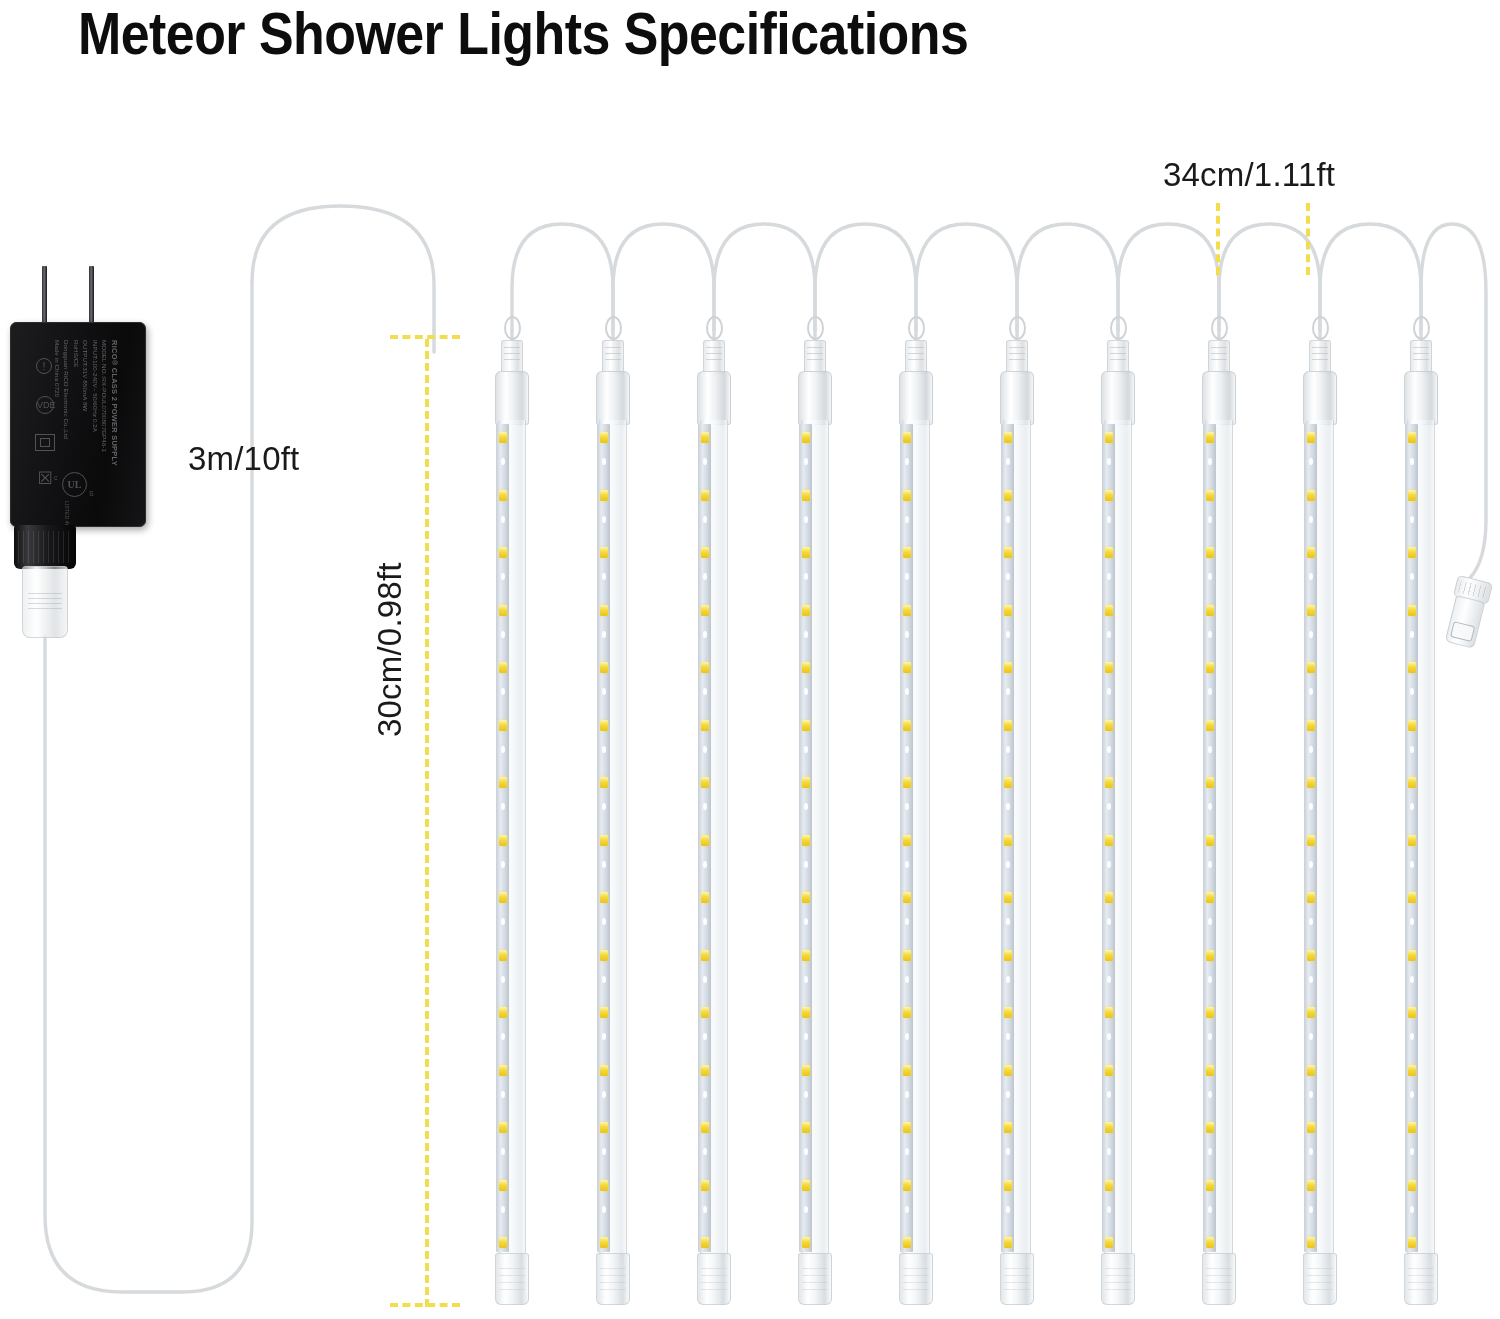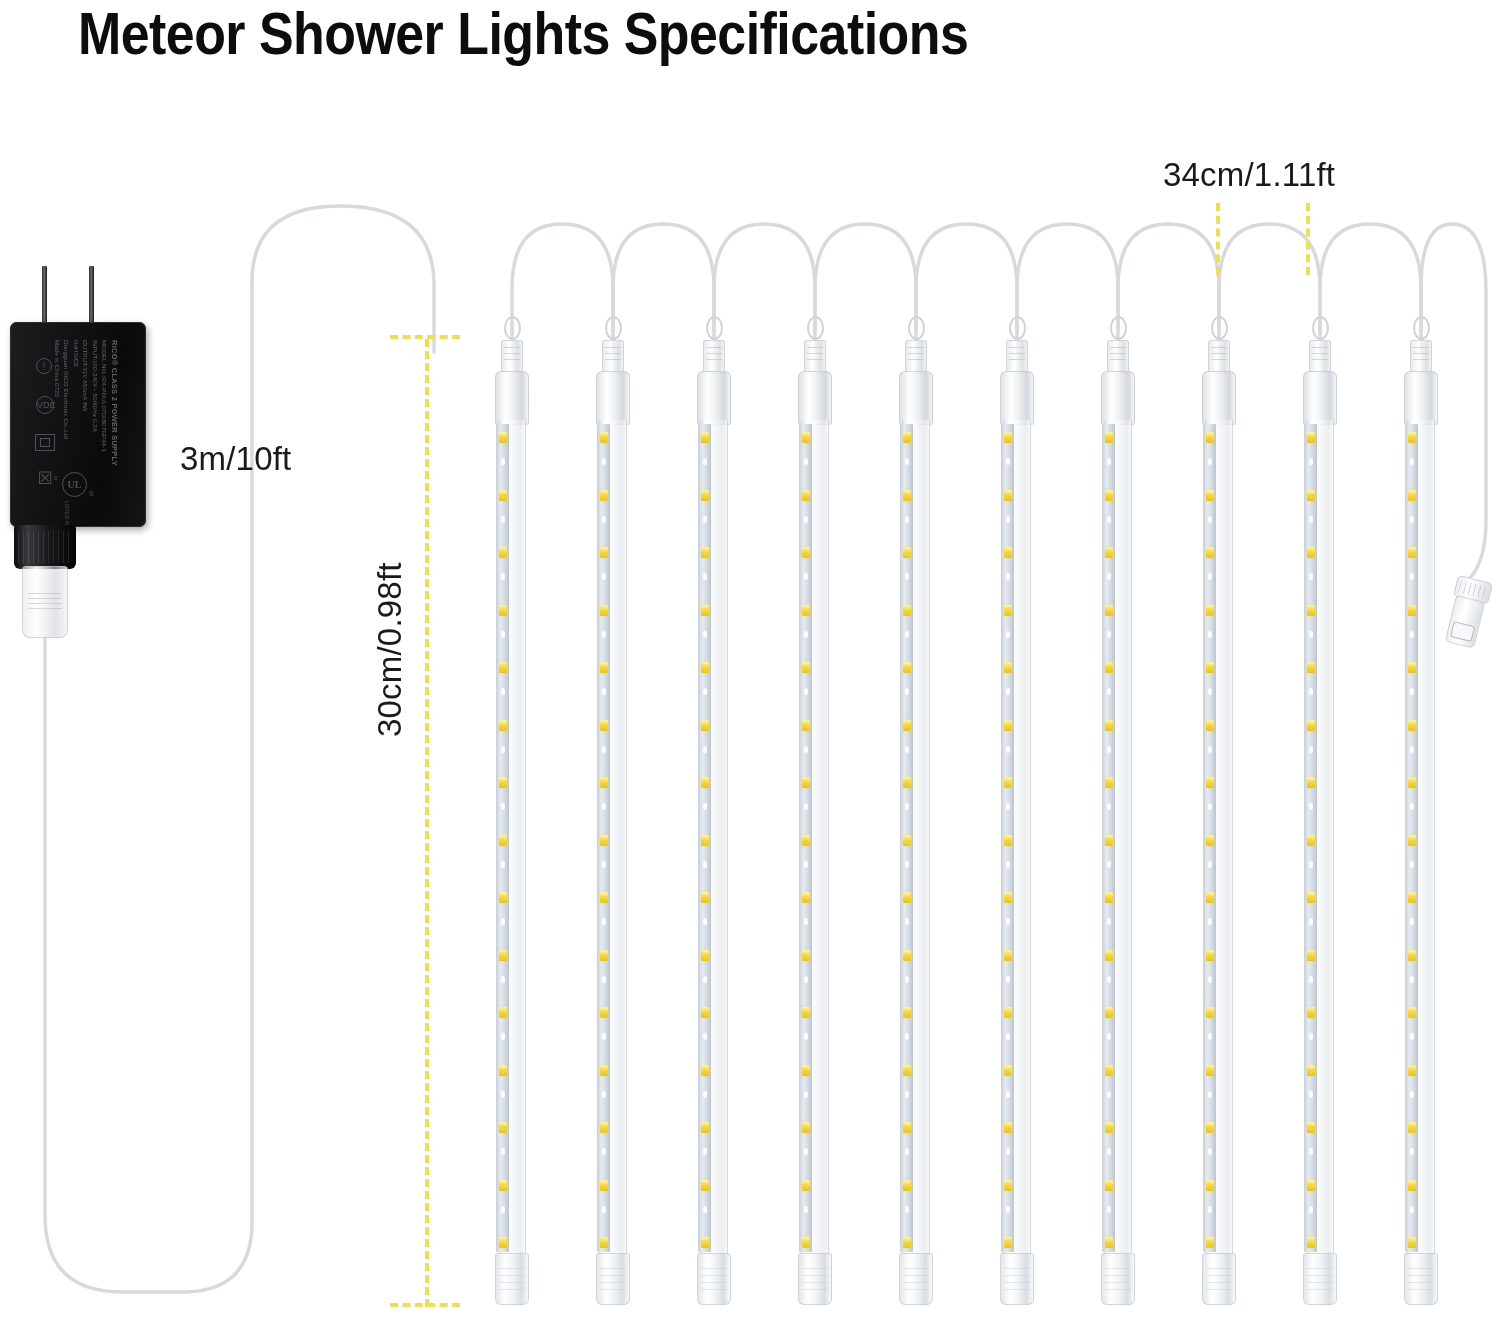--- a/index.html
+++ b/index.html
@@ -272,21 +272,21 @@
   }
 
   
   .dim-label {
     position: absolute;
     font-size: 33px;
     color: #1a1a1a;
     white-space: nowrap;
     letter-spacing: .2px;
   }
-  #dim-cable-label { left: 180px; top: 440px; }
+  #dim-cable-label { left: 188px; top: 440px; }
   #dim-spacing-label { left: 1163px; top: 156px; }
   #dim-height-label {
     left: 371px; top: 737px;
     transform: rotate(-90deg);
     transform-origin: left top;
   }
 
   .dash-v {
     position: absolute;
     width: 0; border-left: 4px dashed #f2dd4e;

